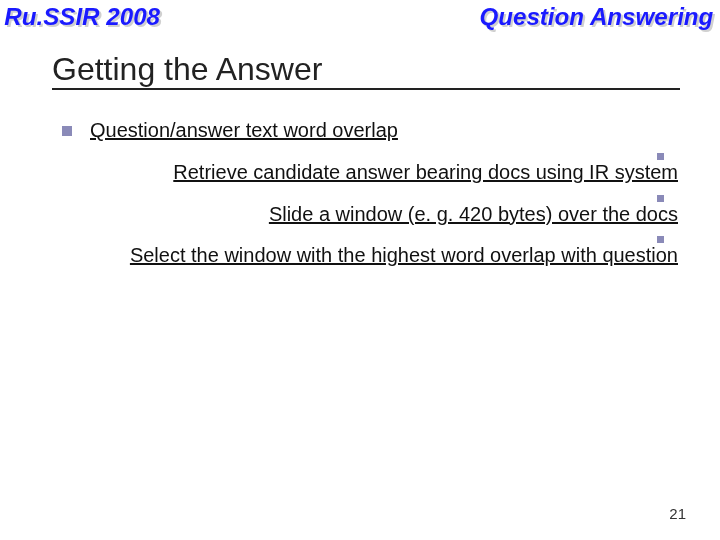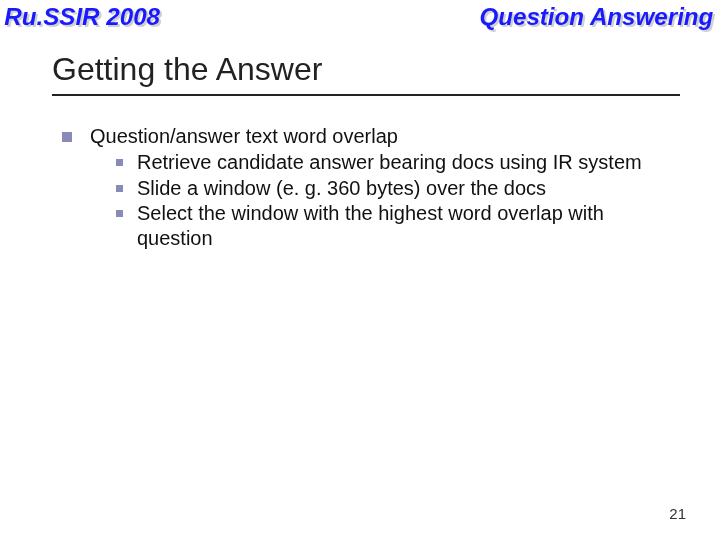--- a/index.html
+++ b/index.html
@@ -26,53 +26,54 @@
     text-shadow: 2px 2px 0 #d0d0d0;
     letter-spacing: 0px;
     transform: scaleX(1.05);
   }
   .slide-title {
     font-family: Verdana, Geneva, sans-serif;
     font-size: 32px;
     font-weight: 400;
     color: #222;
     margin: 20px 15px 0 52px;
-    padding-bottom: 6px;
   }
   .title-rule {
     border: none;
     border-top: 2px solid #222;
     margin: 0 40px 0 52px;
   }
   .content {
     margin: 28px 42px 0 62px;
     font-size: 20px;
     color: #111;
     line-height: 1.22;
   }
   .lvl1 {
     display: flex;
     align-items: flex-start;
+    text-decoration: underline;
   }
   .bullet1 {
     flex: 0 0 auto;
     width: 10px;
     height: 10px;
     background: #8a8ab8;
     margin-top: 8px;
     margin-right: 18px;
   }
   .lvl1-text { flex: 1; }
   .lvl2-list {
     margin: 2px 0 0 26px;
   }
   .lvl2 {
     display: flex;
-    align-items: flex-start;
+    align-items: flex-end;
     margin-bottom: 1px;
+    flex-direction: column;
   }
   .bullet2 {
     flex: 0 0 auto;
     width: 7px;
     height: 7px;
     background: #8a8ab8;
     margin-top: 9px;
     margin-right: 14px;
   }
   .lvl2-text { flex: 1; }
@@ -100,21 +101,21 @@
     <span class="bullet1"></span>
     <div class="lvl1-text">
       <span>Question/answer text word overlap</span>
       <div class="lvl2-list">
         <div class="lvl2">
           <span class="bullet2"></span>
           <span class="lvl2-text">Retrieve candidate answer bearing docs using IR system</span>
         </div>
         <div class="lvl2">
           <span class="bullet2"></span>
-          <span class="lvl2-text">Slide a window (e. g. 360 bytes) over the docs</span>
+          <span class="lvl2-text">Slide a window (e. g. 420 bytes) over the docs</span>
         </div>
         <div class="lvl2">
           <span class="bullet2"></span>
           <span class="lvl2-text">Select the window with the highest word overlap with question</span>
         </div>
       </div>
     </div>
   </div>
 </div>
 

